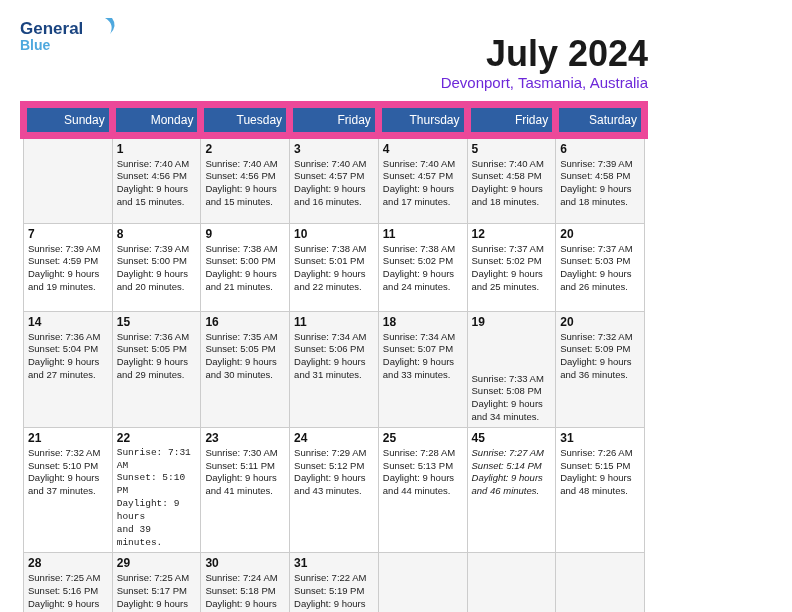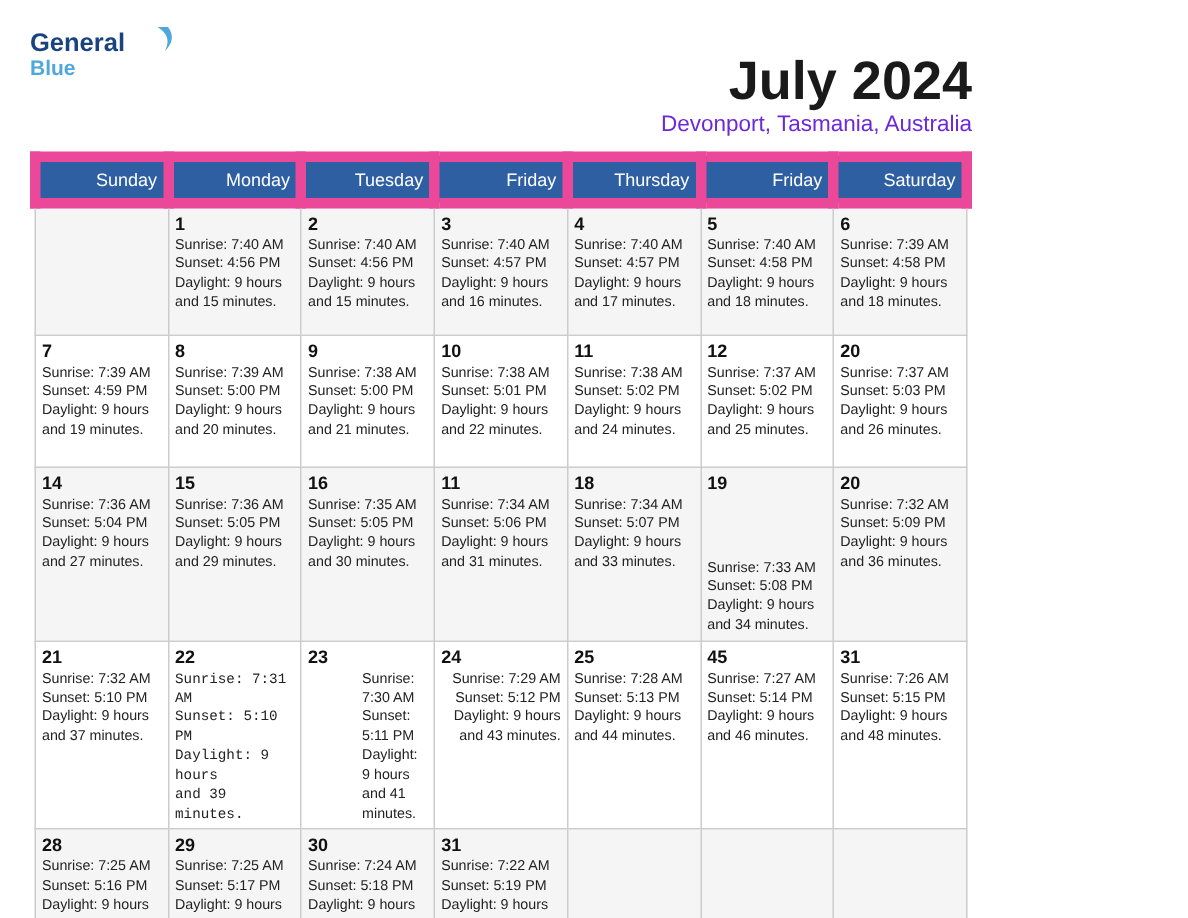--- a/index.html
+++ b/index.html
@@ -268,42 +268,42 @@
           </td>
           <td>
             <span class="day-num">22</span>
             <div class="cell-text" style="white-space: pre-line; font-family: Liberation Mono, monospace;">Sunrise: 7:31 AM
 Sunset: 5:10 PM
 Daylight: 9 hours
 and 39 minutes.</div>
           </td>
           <td>
             <span class="day-num">23</span>
-            <div class="cell-text" style="white-space: pre-line; margin-left: 36px;">Sunrise: 7:30 AM
+            <div class="cell-text" style="white-space: pre-line;">Sunrise: 7:30 AM
 Sunset: 5:11 PM
 Daylight: 9 hours
 and 41 minutes.</div>
           </td>
           <td>
             <span class="day-num">24</span>
-            <div class="cell-text" style="white-space: pre-line; text-align: right;">Sunrise: 7:29 AM
+            <div class="cell-text" style="white-space: pre-line;">Sunrise: 7:29 AM
 Sunset: 5:12 PM
 Daylight: 9 hours
 and 43 minutes.</div>
           </td>
           <td>
             <span class="day-num">25</span>
             <div class="cell-text" style="white-space: pre-line;">Sunrise: 7:28 AM
 Sunset: 5:13 PM
 Daylight: 9 hours
 and 44 minutes.</div>
           </td>
           <td>
             <span class="day-num">45</span>
-            <div class="cell-text" style="white-space: pre-line;">Sunrise: 7:27 AM
+            <div class="cell-text" style="white-space: pre-line; font-style: italic;">Sunrise: 7:27 AM
 Sunset: 5:14 PM
 Daylight: 9 hours
 and 46 minutes.</div>
           </td>
           <td>
             <span class="day-num">31</span>
             <div class="cell-text" style="white-space: pre-line;">Sunrise: 7:26 AM
 Sunset: 5:15 PM
 Daylight: 9 hours
 and 48 minutes.</div>

